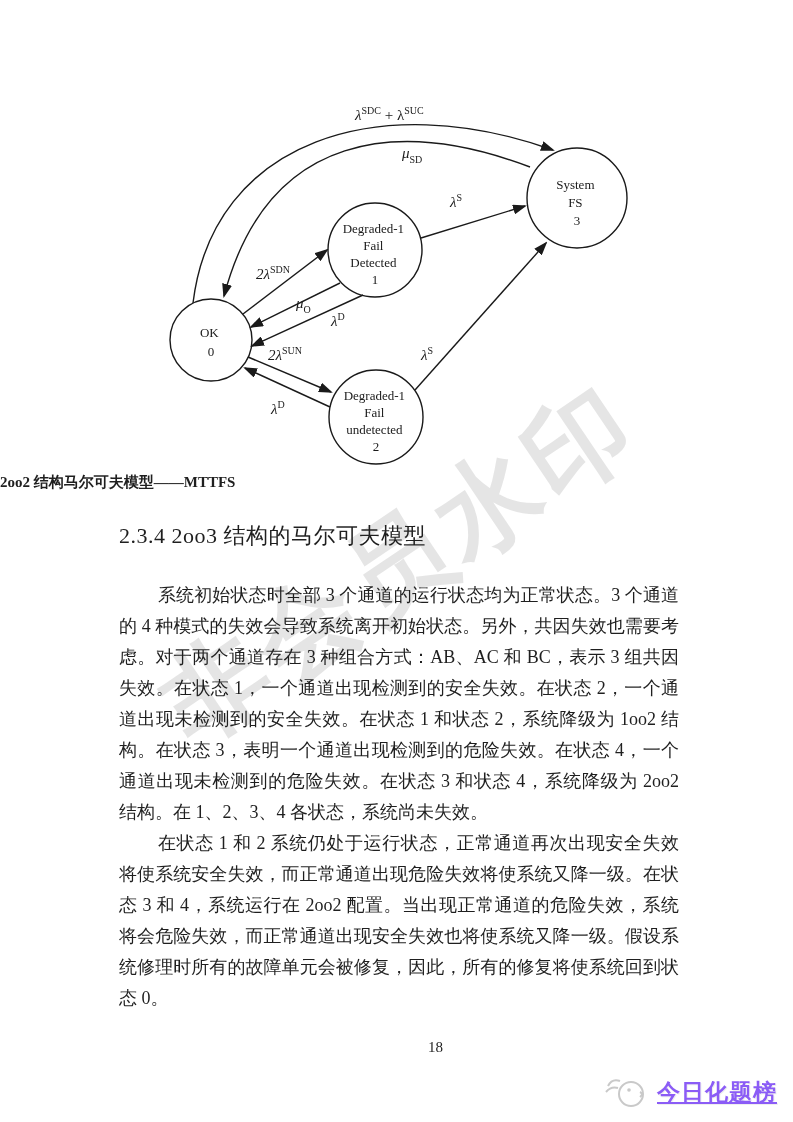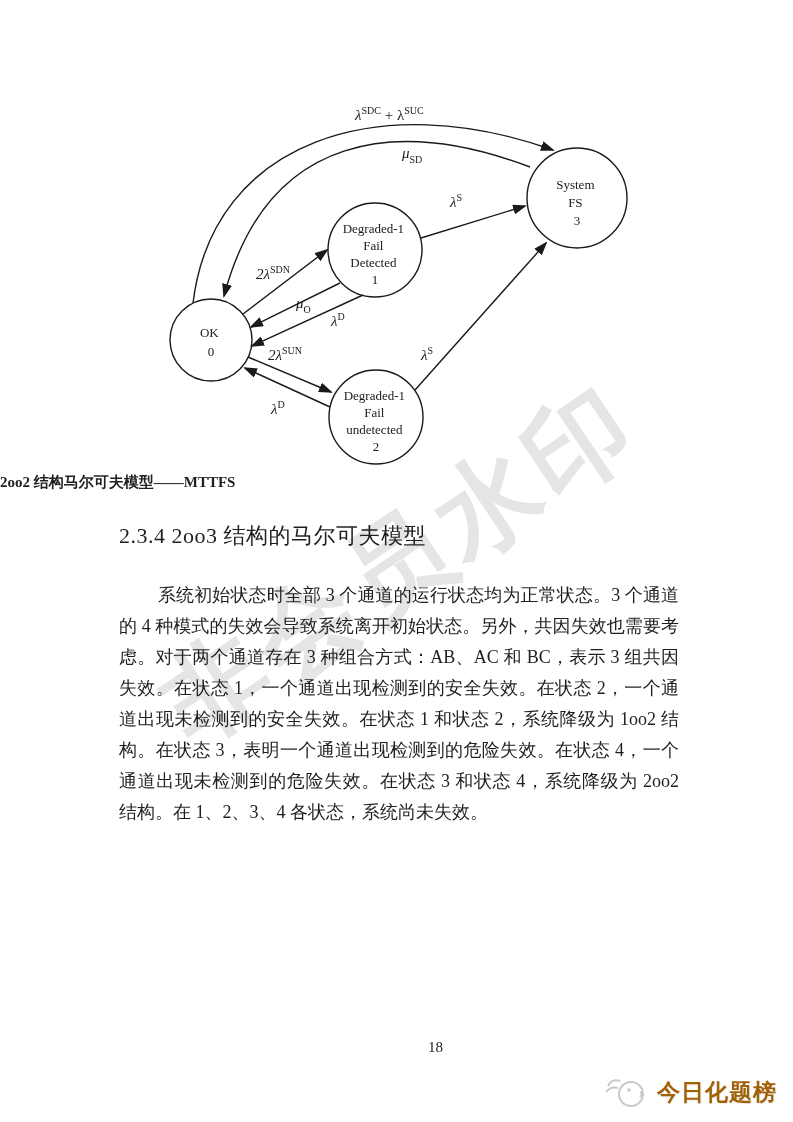--- a/index.html
+++ b/index.html
@@ -50,24 +50,25 @@
   
   .pagenum {
     position:absolute; left:0; top:1039px; width:793px; z-index:1;
     text-align:center; font-size:15px;margin-left:39px;
   }
   .brand {
     position:absolute; right:16px; top:1072px; z-index:1;
     display:flex; align-items:center; gap:5px;
   }
   .brand-name {
-    font-size:23px; font-weight:bold; color:#a16207;
+    font-size:23px; font-weight:bold; color:#8b5cf6;
     font-family:"Liberation Sans","DejaVu Sans",sans-serif;
     text-shadow:1px 1px 0 #efefef;
     letter-spacing:1px;
+    text-decoration:underline;
   }
 </style>
 </head>
 <body>
 
 <div class="page">
 
   <div class="watermark">非会员水印</div>
 
   <svg class="diagram" width="793" height="510" viewBox="0 0 793 510">
@@ -142,20 +143,21 @@
       <tspan class="gl">λ</tspan><tspan class="sup" dy="-6">S</tspan>
     </text>
   </svg>
 
   <div class="caption">2oo2 结构马尔可夫模型——MTTFS</div>
 
   <div class="heading">2.3.4 2oo3 结构的马尔可夫模型</div>
 
   <div class="bodytext">
     <p>系统初始状态时全部 3 个通道的运行状态均为正常状态。3 个通道的 4 种模式的失效会导致系统离开初始状态。另外，共因失效也需要考虑。对于两个通道存在 3 种组合方式：AB、AC 和 BC，表示 3 组共因失效。在状态 1，一个通道出现检测到的安全失效。在状态 2，一个通道出现未检测到的安全失效。在状态 1 和状态 2，系统降级为 1oo2 结构。在状态 3，表明一个通道出现检测到的危险失效。在状态 4，一个通道出现未检测到的危险失效。在状态 3 和状态 4，系统降级为 2oo2 结构。在 1、2、3、4 各状态，系统尚未失效。</p>
+    <p>在状态 1 和 2 系统仍处于运行状态，正常通道再次出现安全失效将使系统安全失效，而正常通道出现危险失效将使系统又降一级。在状态 3 和 4，系统运行在 2oo2 配置。当出现正常通道的危险失效，系统将会危险失效，而正常通道出现安全失效也将使系统又降一级。假设系统修理时所有的故障单元会被修复，因此，所有的修复将使系统回到状态 0。</p>
   </div>
 
   <div class="pagenum">18</div>
 
   <div class="brand">
     <svg width="50" height="40" viewBox="0 0 50 40">
       <path d="M6 14 Q10 6 18 9" fill="none" stroke="#c9c9c9" stroke-width="2"></path>
       <path d="M4 20 Q9 14 16 16" fill="none" stroke="#c9c9c9" stroke-width="2"></path>
       <circle cx="29" cy="22" r="12" fill="none" stroke="#c9c9c9" stroke-width="2"></circle>
       <circle cx="27" cy="18" r="1.8" fill="#c9c9c9"></circle>

